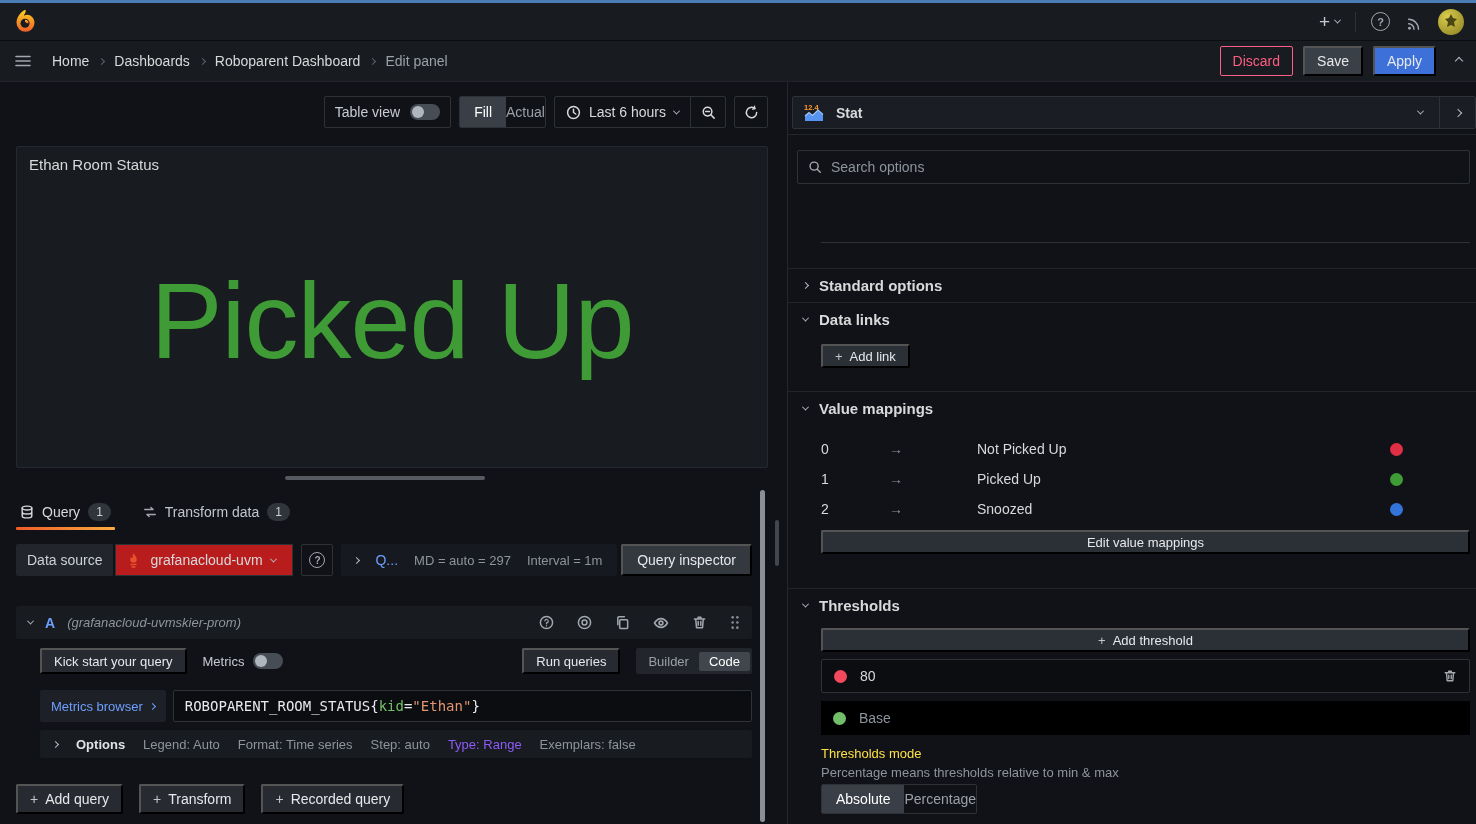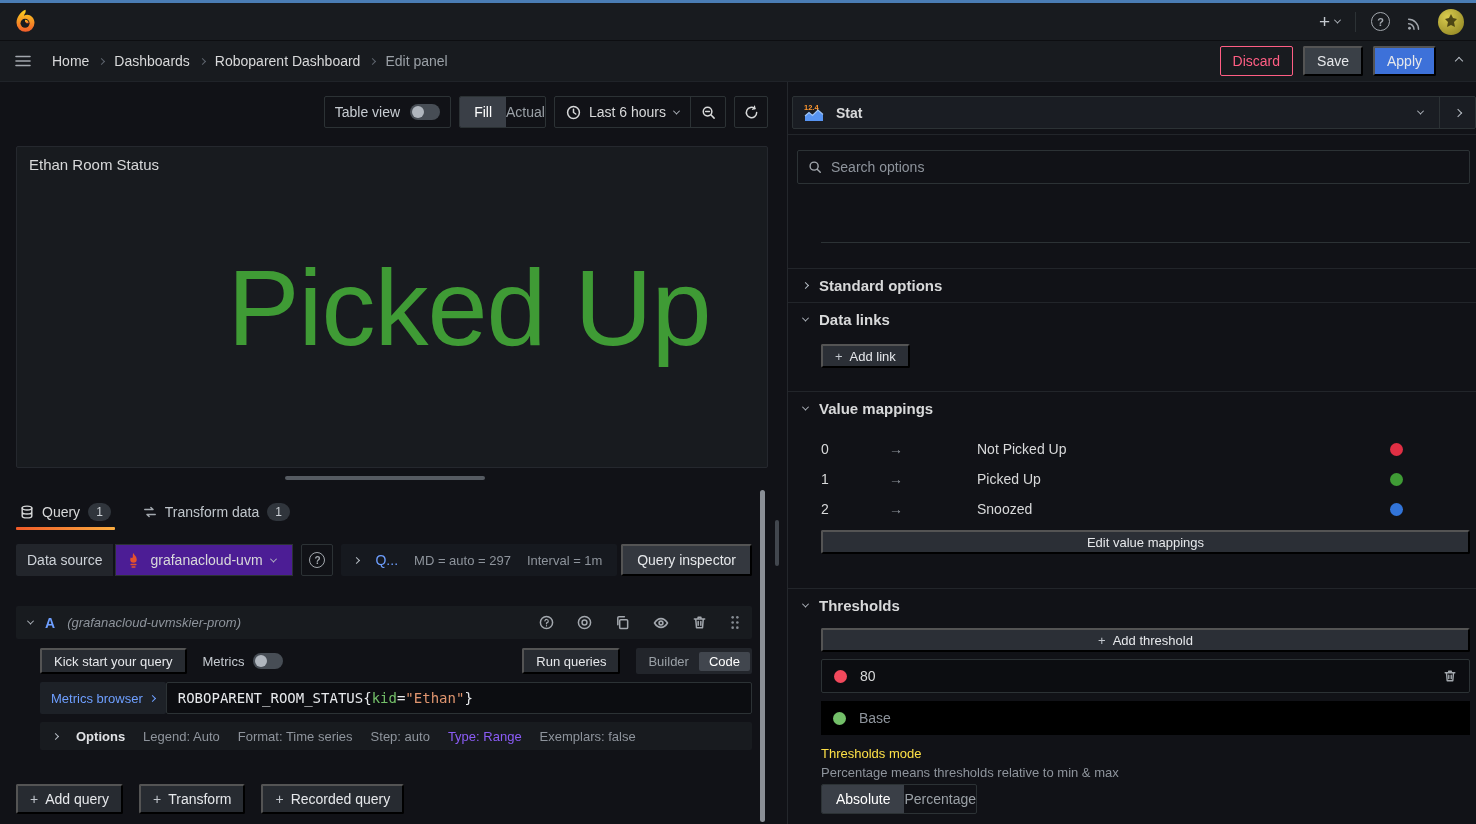--- a/index.html
+++ b/index.html
@@ -141,21 +141,21 @@
         </span>
       </div>
       <span class="row" style="border:1px solid var(--border);border-radius:2px;width:34px;height:32px;justify-content:center">
         <svg class="ico" width="15" height="15" viewBox="0 0 16 16" style="stroke:#d8d9da">
           <path d="M13.5 8a5.5 5.5 0 1 1-2-4.2"></path>
             <path d="M11.2 1.2 11.8 4l-2.8.6" fill="#d8d9da" stroke-width="1.2"></path>
         </svg>
       </span>
     </div>
 
-    <div class="abs" style="left:16px;top:64px;width:752px;height:322px;background:var(--bg2);border:1px solid #25282e;border-radius:2px;display:flex;">
+    <div class="abs" style="left:16px;top:64px;width:752px;height:322px;background:var(--bg2);border:1px solid #25282e;border-radius:2px;display:flex;flex-direction:column">
       <div style="padding:9px 12px 0;font-size:15px;font-weight:500;color:#d8d9da">Ethan Room Status</div>
       <div style="flex:1;display:flex;align-items:center;justify-content:center">
         <span style="font-size: 108px; font-weight: 500; letter-spacing: -1px; white-space: nowrap; color: rgb(63, 155, 53);">Picked Up</span>
       </div>
     </div>
 
     <div class="abs" style="left:285px;top:394px;width:200px;height:4px;border-radius:2px;background:#565b62"></div>
 
     <div class="abs row" style="left:16px;top:412px;height:36px;gap:28px">
       <div class="row" style="position:relative;height:100%;gap:8px;padding:0 4px">
@@ -175,21 +175,21 @@
               <path d="M2 5.2h9.5L9 2.8M14 10.8H4.5L7 13.2"></path>
             </svg>
         </span>
         <span>Transform data</span>
         <span class="pill">1</span>
       </div>
     </div>
 
     <div class="abs row" style="left:16px;top:462px;right:34px;height:32px;gap:2px">
       <span class="row" style="background:var(--bg3);height:100%;padding:0 11px;border-radius:2px 0 0 2px;color:#cdd2d8">Data source</span>
-      <div class="row" style="background:#4c1d95;border:1px solid var(--border);height:100%;padding:0 9px;gap:8px;min-width:178px">
+      <div class="row" style="background:#b91c1c;border:1px solid var(--border);height:100%;padding:0 9px;gap:8px;min-width:178px">
         <span>
           <svg width="17" height="17" viewBox="0 0 24 24">
             <path fill="#e6522c" d="M12 1.5c1.2 3.5 4.6 5 4.6 9a4.6 4.6 0 0 1-9.2 0c0-1.2.4-2.3 1-3.2.6 1.2 1.8 1.7 2.4.6.8-1.6-.6-4.4 1.2-6.4z"></path>
             <rect x="7.6" y="16.5" width="8.8" height="2.2" rx="1" fill="#e6522c"></rect>
             <rect x="9" y="20" width="6" height="2.2" rx="1" fill="#e6522c"></rect>
           </svg>
         </span>
         <span style="font-weight:500">grafanacloud-uvm</span>
         <i class="chev d sm"></i>
       </div>
@@ -265,21 +265,21 @@
         </span>
         <div class="row" style="margin-left:auto;gap:16px">
           <button class="btn">Run queries</button>
           <div class="row" style="background:var(--bg3);border-radius:2px;height:26px;padding:2px">
             <span style="padding:0 10px;color:var(--text2);font-size:13px">Builder</span>
             <span style="padding:2px 10px;background:#41464e;border-radius:2px;color:#fff;font-size:13px;font-weight:500">Code</span>
           </div>
         </div>
       </div>
 
-      <div class="row" style="margin:8px 0 0 24px;gap:0">
+      <div class="row" style="margin:16px 0 0 24px;gap:7px">
         <span class="row" style="background:#1d2127;height:32px;border-radius:2px;padding:0 11px;gap:7px;color:var(--link);font-size:13px;font-weight:500">
           <span>Metrics browser</span>
           <i class="chev r sm" style="border-color:var(--link)"></i>
         </span>
         <div class="input mono" style="flex:1;height:32px;padding:0 11px">
           <span style="flex:none">
             <span style="color:#e8eaed">ROBOPARENT_ROOM_STATUS{</span><span style="color:#73bf69">kid</span><span style="color:#e8eaed">=</span><span style="color:#e0956f">"Ethan"</span><span style="color:#e8eaed">}</span>
           </span>
         </div>
       </div>

